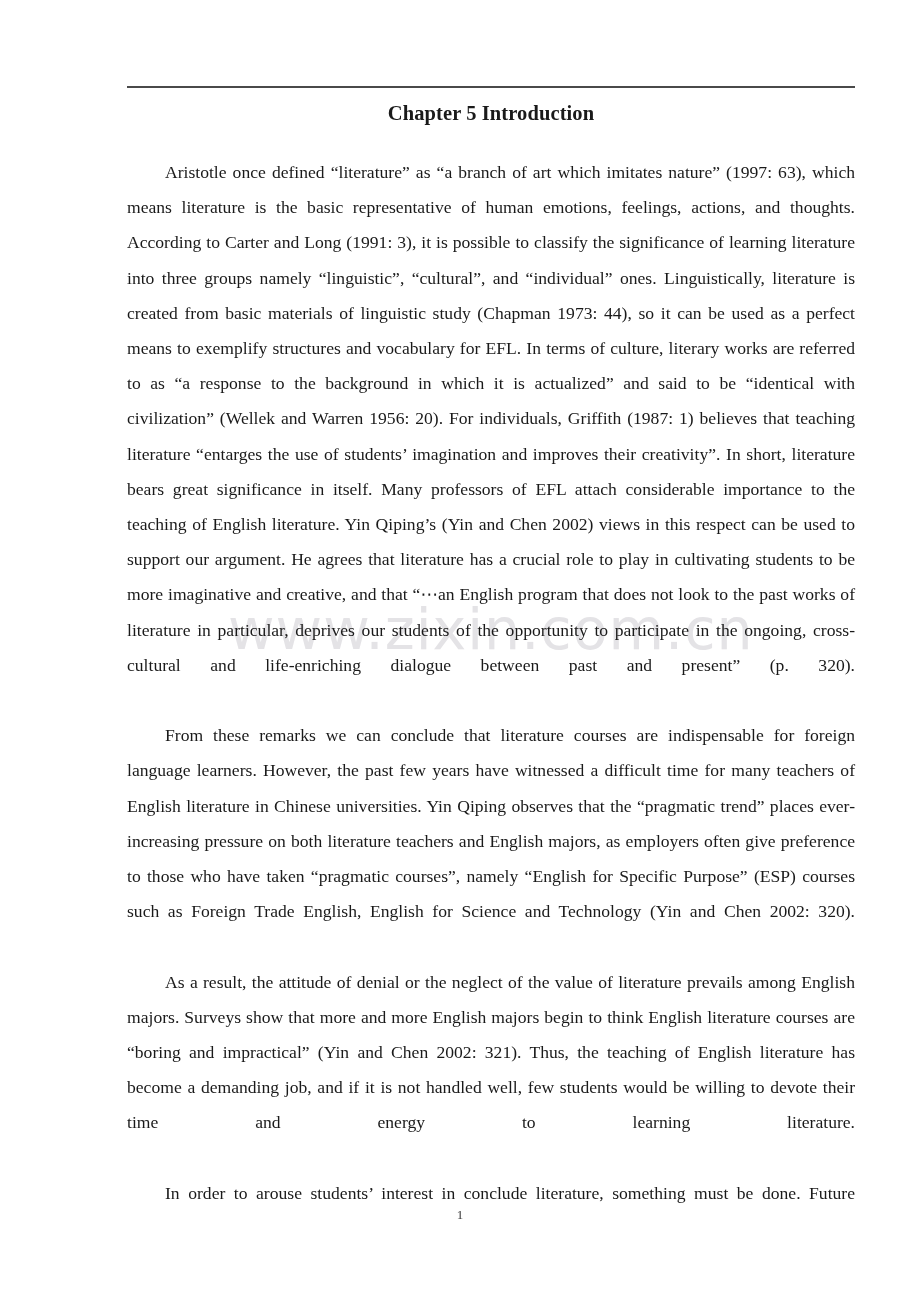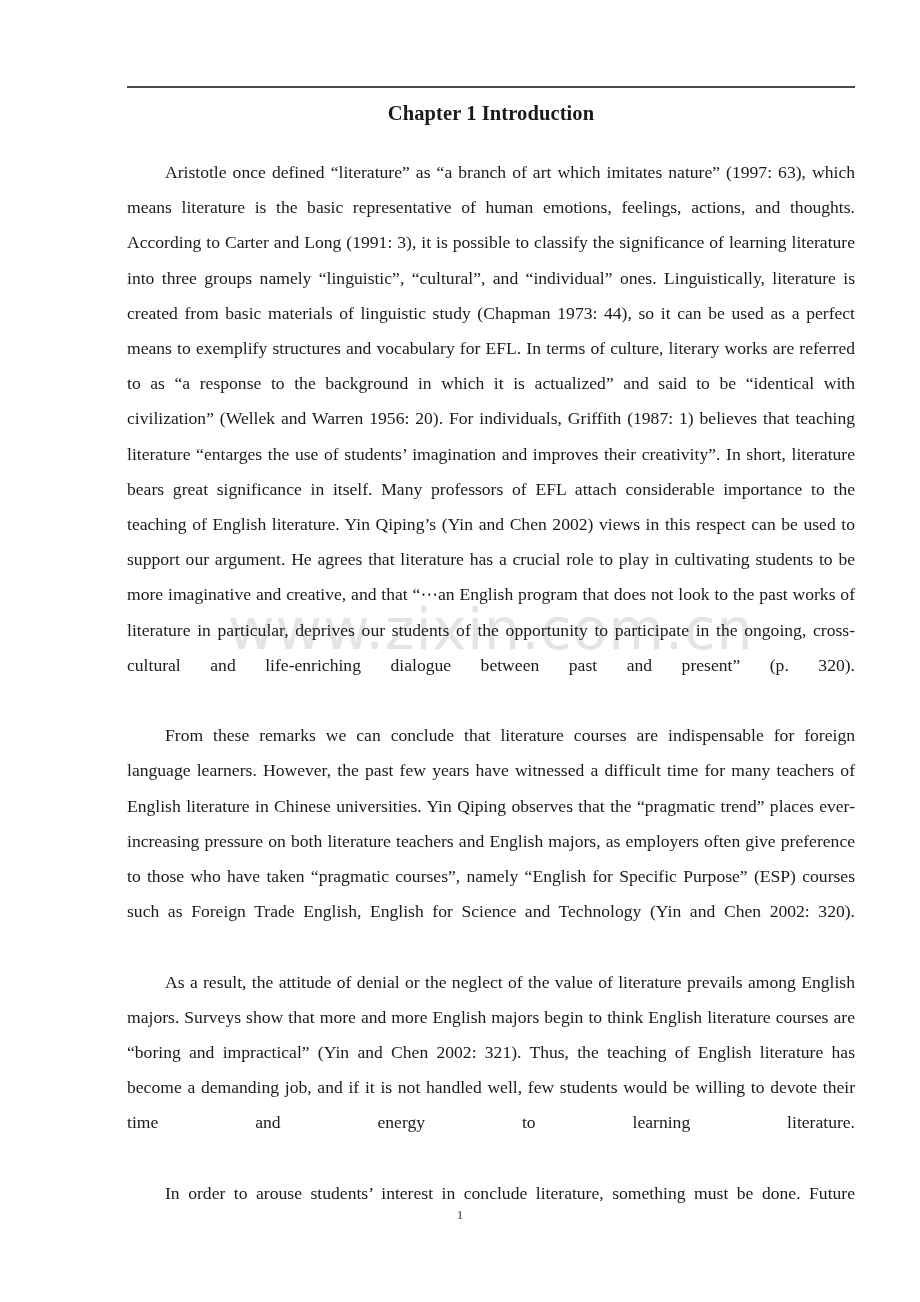--- a/index.html
+++ b/index.html
@@ -101,21 +101,21 @@
 <body>
 
 <div id="page">
 
   <div id="header-rule"></div>
 
   <div id="watermark">www.zixin.com.cn</div>
 
   <div id="content">
 
-    <h1 id="chapter-title">Chapter 1 Introduction</h1>
+    <h1 id="chapter-title">Chapter 5 Introduction</h1>
 
     <div id="para-block">
       <p class="para">Aristotle once defined “literature” as “a branch of art which imitates nature” (1997: 63), which means literature is the basic representative of human emotions, feelings, actions, and thoughts. According to Carter and Long (1991: 3), it is possible to classify the significance of learning literature into three groups namely “linguistic”, “cultural”, and “individual” ones. Linguistically, literature is created from basic materials of linguistic study (Chapman 1973: 44), so it can be used as a perfect means to exemplify structures and vocabulary for EFL. In terms of culture, literary works are referred to as “a response to the background in which it is actualized” and said to be “identical with civilization” (Wellek and Warren 1956: 20). For individuals, Griffith (1987: 1) believes that teaching literature “entarges the use of students’ imagination and improves their creativity”. In short, literature bears great significance in itself. Many professors of EFL attach considerable importance to the teaching of English literature. Yin Qiping’s (Yin and Chen 2002) views in this respect can be used to support our argument. He agrees that literature has a crucial role to play in cultivating students to be more imaginative and creative, and that “⋯an English program that does not look to the past works of literature in particular, deprives our students of the opportunity to participate in the ongoing, cross-cultural and life-enriching dialogue between past and present” (p. 320).</p>
       <p class="para">From these remarks we can conclude that literature courses are indispensable for foreign language learners. However, the past few years have witnessed a difficult time for many teachers of English literature in Chinese universities. Yin Qiping observes that the “pragmatic trend” places ever-increasing pressure on both literature teachers and English majors, as employers often give preference to those who have taken “pragmatic courses”, namely “English for Specific Purpose” (ESP) courses such as Foreign Trade English, English for Science and Technology (Yin and Chen 2002: 320).</p>
       <p class="para">As a result, the attitude of denial or the neglect of the value of literature prevails among English majors. Surveys show that more and more English majors begin to think English literature courses are “boring and impractical” (Yin and Chen 2002: 321). Thus, the teaching of English literature has become a demanding job, and if it is not handled well, few students would be willing to devote their time and energy to learning literature.</p>
       <p class="para">In order to arouse students’ interest in conclude literature, something must be done. Future</p>
     </div>
 
   </div>
 

